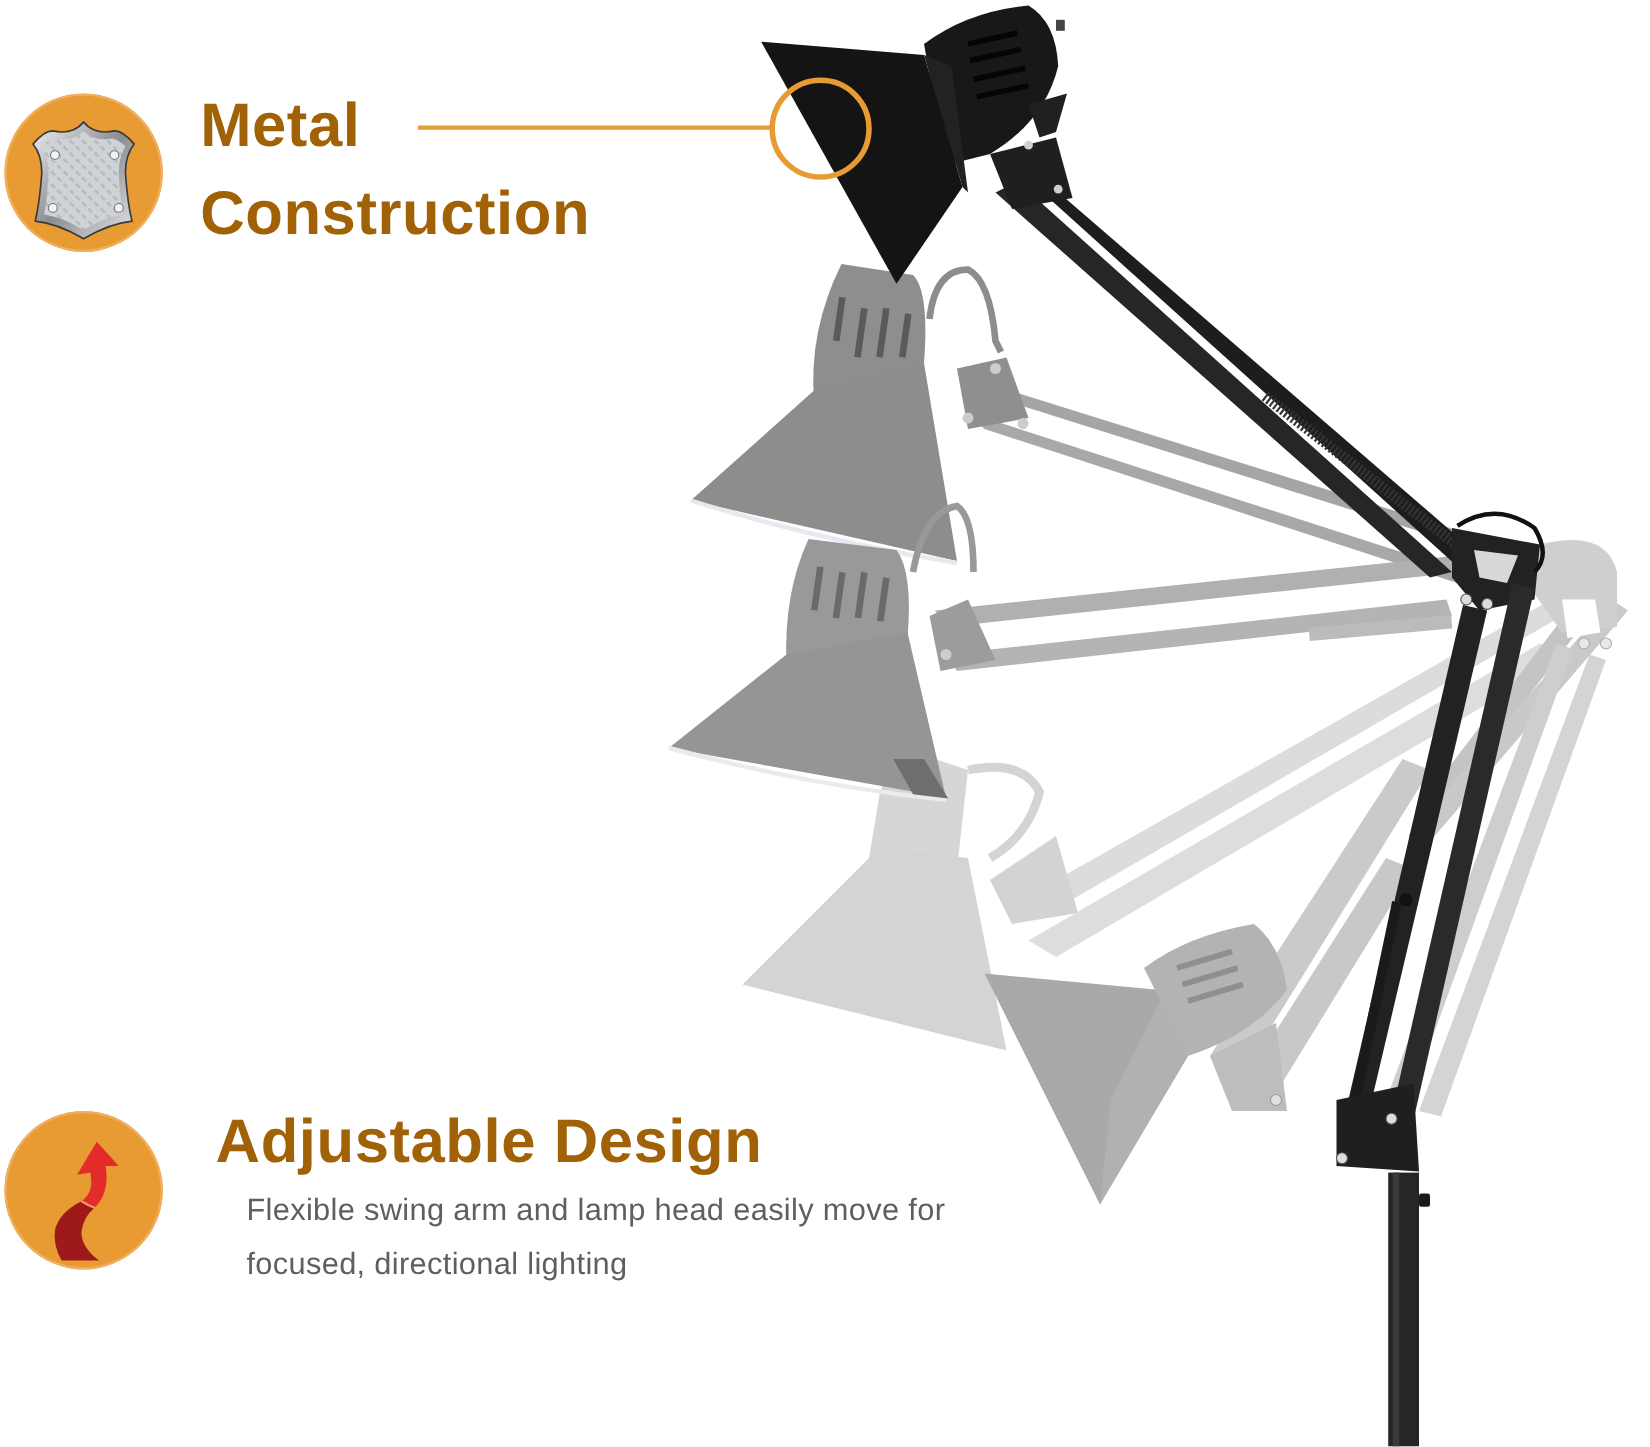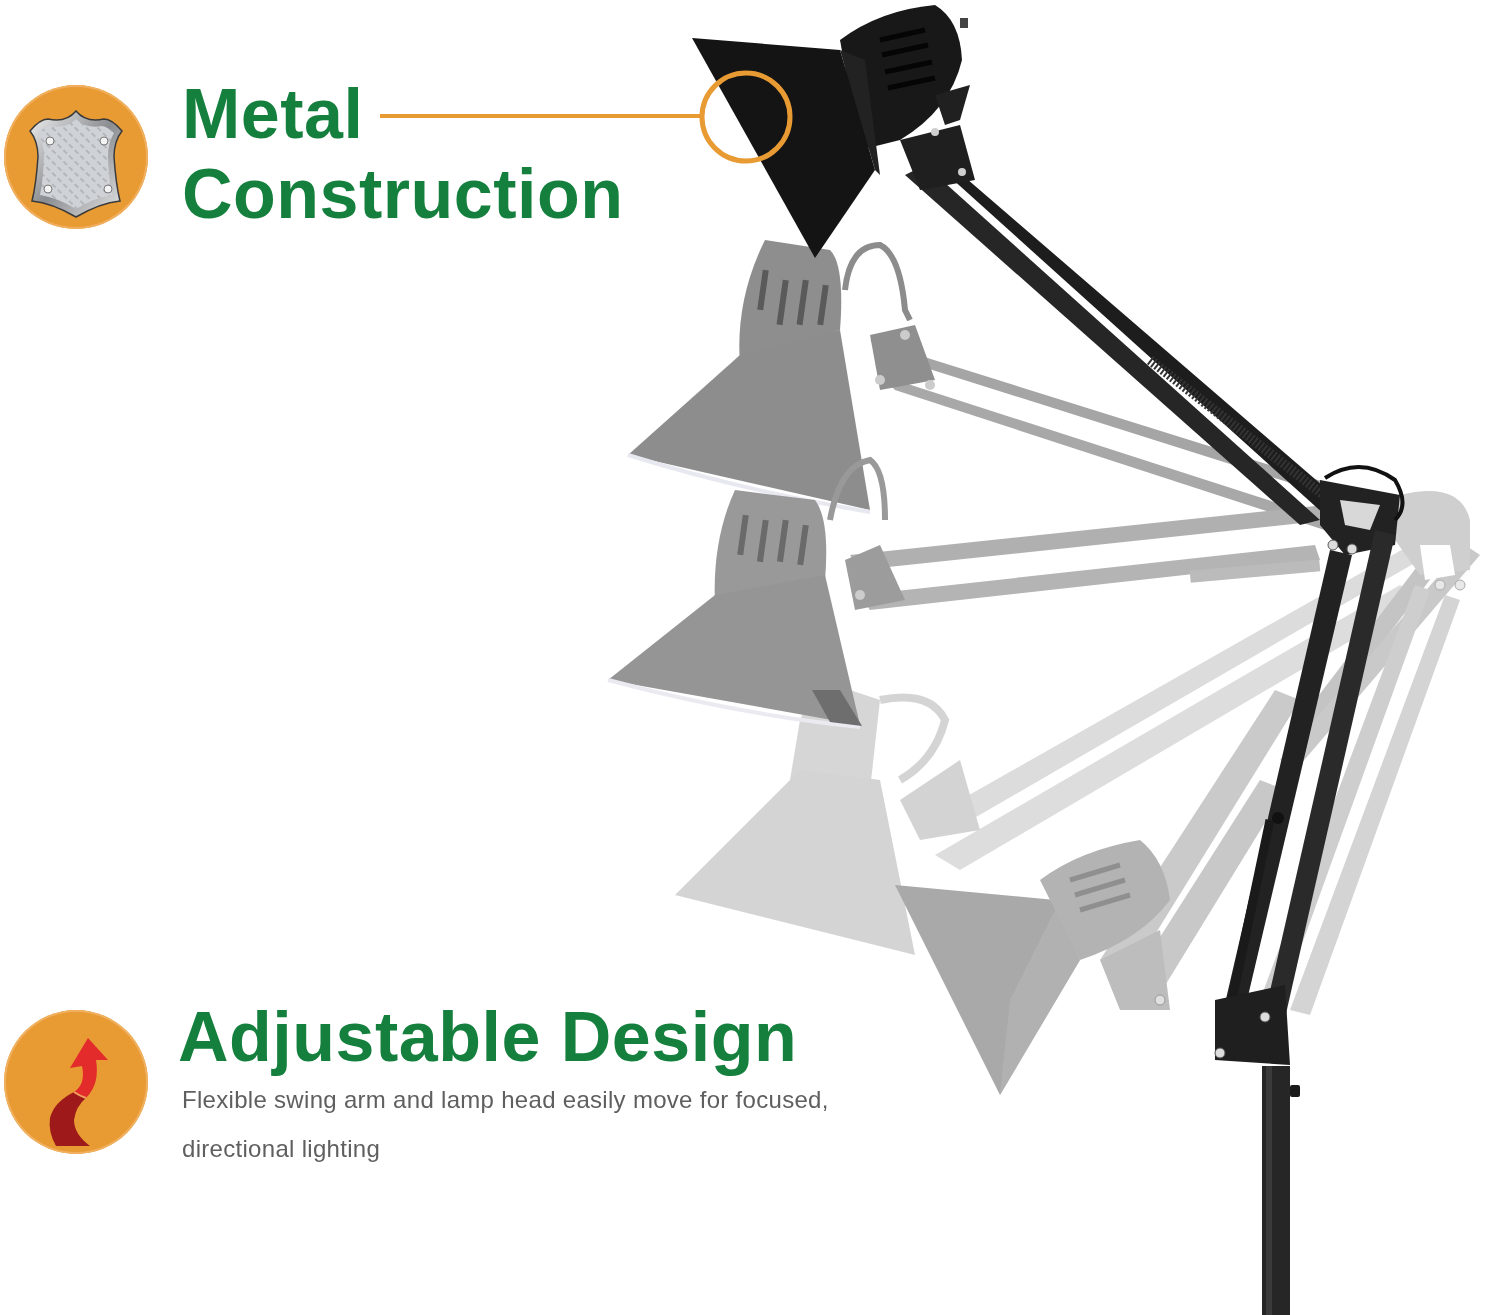--- a/index.html
+++ b/index.html
@@ -7,34 +7,35 @@
   body { position: relative; font-family: "Liberation Sans", "DejaVu Sans", sans-serif; }
 
   .badge {
     position: absolute; width: 144px; height: 144px; border-radius: 50%;
     background: #E89A33;
     box-shadow: inset 0 0 0 2px #f0b060;
   }
   .badge svg { position: absolute; left: 0; top: 0; width: 144px; height: 144px; }
 
   .feature-title {
-    position: absolute; color: #15803d; font-weight: bold;
-    font-size: 70px; line-height: 68px; letter-spacing: 0.5px;
+    position: absolute; color: #a16207; font-weight: bold;
+    font-size: 56px; line-height: 68px; letter-spacing: 0.5px;
   }
   .feature-desc {
-    position: absolute; color: #5f5f5f; font-size: 24px; line-height: 49px;
+    position: absolute; color: #5f5f5f; font-size: 28px; line-height: 49px;
     letter-spacing: 0.3px;
+    margin-left: 42px;
   }
 
   #badge-metal { left: 4px; top: 85px; }
   #badge-adjust { left: 4px; top: 1010px; }
 
   #title-metal-1 { left: 182px; top: 80px; }
   #title-metal-2 { left: 182px; top: 160px; }
-  #title-adjust { left: 178px; top: 1003px; }
+  #title-adjust { left: 196px; top: 1003px; }
   #desc-adjust { left: 182px; top: 1075px; width: 660px; }
 
   #lamp-art { position: absolute; left: 0; top: 0; width: 1500px; height: 1315px; }
 </style>
 </head>
 <body>
 
 <svg id="lamp-art" viewBox="0 0 1500 1315" xmlns="http://www.w3.org/2000/svg">
 
   <g opacity="0.85">

